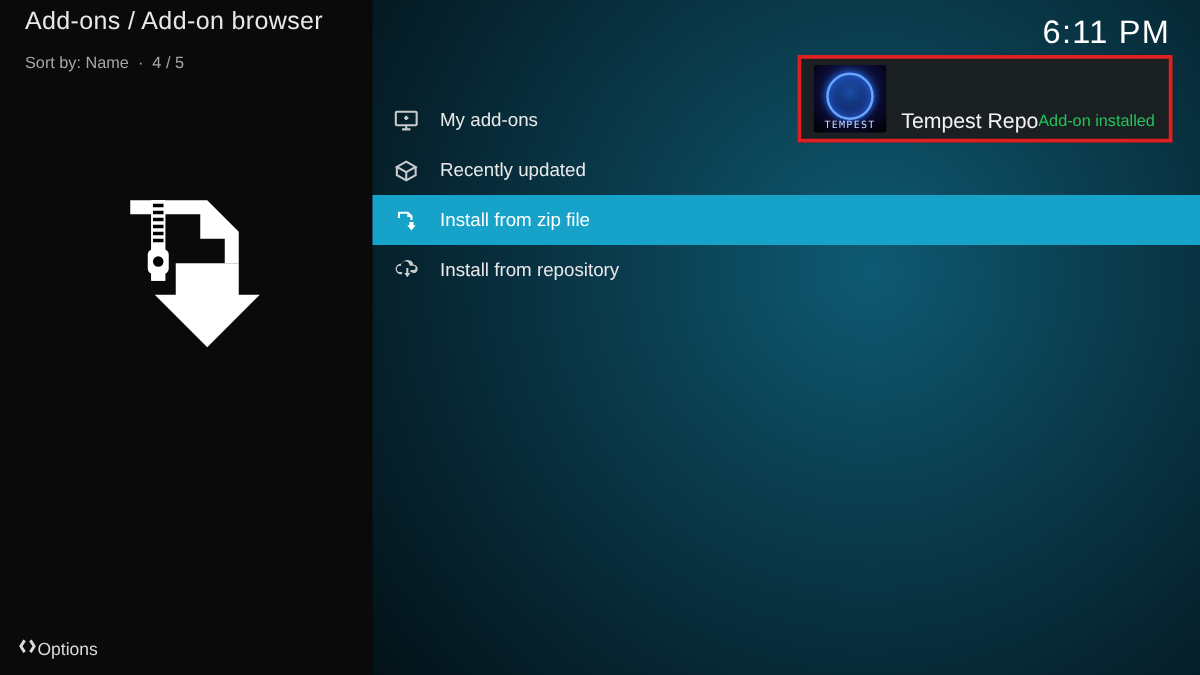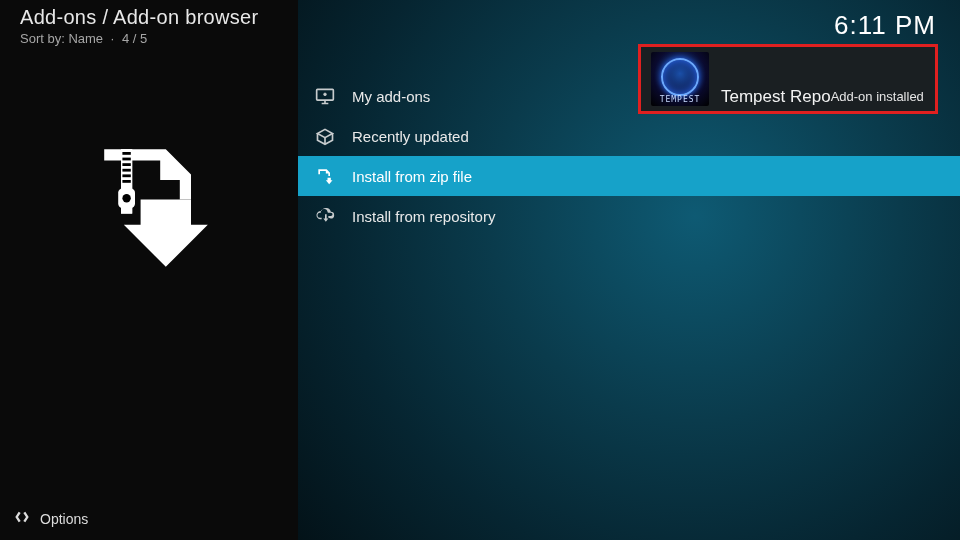--- a/index.html
+++ b/index.html
@@ -21,34 +21,33 @@
 .sidebar-header { padding: 6px 20px 4px 20px; }
 .breadcrumb {
   color: #e8e8e8;
   font-size: 20px;
   font-weight: 300;
   letter-spacing: 0.3px;
 }
 .sort-line {
   color: #a6a6a6;
   font-size: 13px;
-  margin-top: 2px;
+  margin-top: 13px;
 }
 .sidebar-icon-wrap {
   flex: 1;
   display: flex;
   align-items: flex-start;
   justify-content: center;
   padding-top: 88px;
 }
 .sidebar-icon svg { display: block; }
 .sidebar-footer {
   display: flex;
   align-items: center;
-  gap: 10px;
   padding: 12px 14px;
   color: #dcdcdc;
   font-size: 14px;
 }
 .main {
   flex: 1;
   height: 100%;
   background: radial-gradient(circle at 60% 40%, #0e5a73 0%, #0a3b4c 40%, #062531 70%, #031218 100%);
   position: relative;
   padding-top: 76px;
@@ -119,21 +118,21 @@
   color: #c9dcff;
   font-family: monospace;
 }
 .notif-text { display: flex; flex-direction: row; margin-top: 36px; }
 .notif-title {
   color: #f2f2f2;
   font-size: 17px;
   font-weight: 400;
 }
 .notif-sub {
-  color: #e5e5e5;
+  color: #22c55e;
   font-size: 13px;
   margin-top: 2px;
 }
 </style>
 </head>
 <body>
 
 <div class="container">
   <div class="sidebar">
     <div class="sidebar-header">

